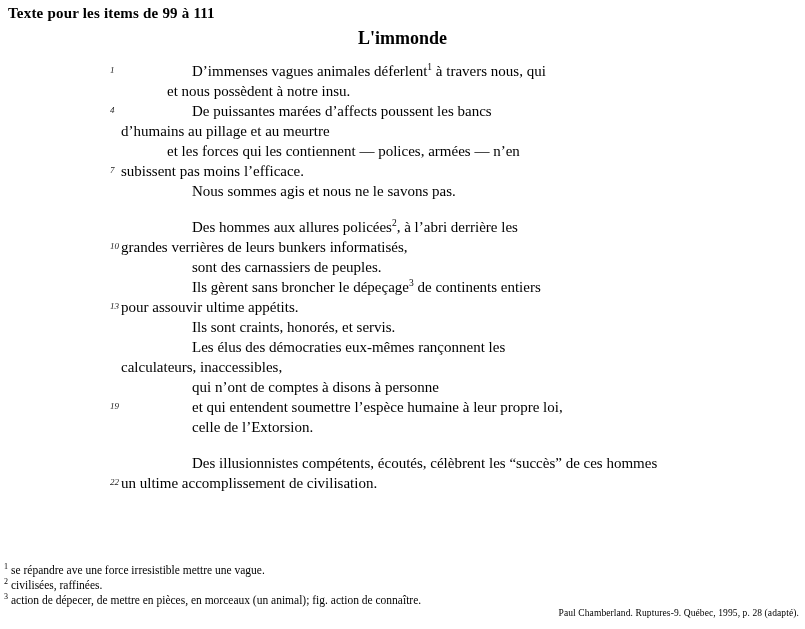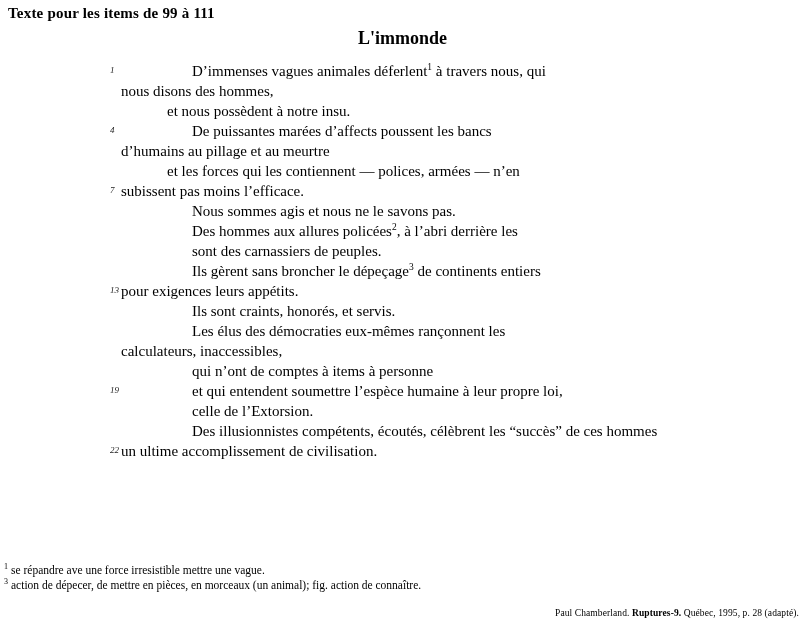--- a/index.html
+++ b/index.html
@@ -28,21 +28,21 @@
     text-align: center;
     font-size: 18px;
     font-weight: bold;
   }
   .poem {
     position: absolute;
     left: 121px;
     top: 61px;
     font-size: 15px;
   }
-  .stanza + .stanza { }
+  .stanza + .stanza { margin-top: 16px; }
   .poem-line {
     position: relative;
     line-height: 20px;
     white-space: nowrap;
   }
   .poem-line .num {
     position: absolute;
     left: -11px;
     top: 5px;
     font-size: 9px;
@@ -70,61 +70,62 @@
     margin-right: 3px;
     vertical-align: super;
   }
   .citation {
     position: absolute;
     right: 6px;
     top: 608px;
     font-size: 9.5px;
     letter-spacing: 0.1px;
   }
-  .citation b { font-weight: bold; }
+  .citation b { font-weight: normal; }
 </style>
 </head>
 <body>
 
 <div class="page">
 
   <div class="doc-header">Texte pour les items de 99 à 111</div>
 
   <div class="doc-title">L'immonde</div>
 
   <div class="poem" id="poem">
       <div class="stanza">
         <div class="poem-line ind-2"><span class="num">1</span><span>D’immenses vagues animales déferlent<sup>1</sup> à travers nous, qui</span></div>
-        <div class="poem-line"><span>nous disons des hommes,</span></div>
         <div class="poem-line ind-1"><span>et nous possèdent à notre insu.</span></div>
         <div class="poem-line ind-2"><span class="num">4</span><span>De puissantes marées d’affects poussent les bancs</span></div>
         <div class="poem-line"><span>d’humains au pillage et au meurtre</span></div>
         <div class="poem-line ind-1"><span>et les forces qui les contiennent — polices, armées — n’en</span></div>
         <div class="poem-line"><span class="num">7</span><span>subissent pas moins l’efficace.</span></div>
         <div class="poem-line ind-2"><span>Nous sommes agis et nous ne le savons pas.</span></div>
       </div>
       <div class="stanza">
         <div class="poem-line ind-2"><span>Des hommes aux allures policées<sup>2</sup>, à l’abri derrière les</span></div>
+        <div class="poem-line"><span class="num">10</span><span>grandes verrières de leurs bunkers informatisés,</span></div>
         <div class="poem-line ind-2"><span>sont des carnassiers de peuples.</span></div>
         <div class="poem-line ind-2"><span>Ils gèrent sans broncher le dépeçage<sup>3</sup> de continents entiers</span></div>
-        <div class="poem-line"><span class="num">13</span><span>pour exigences leurs appétits.</span></div>
+        <div class="poem-line"><span class="num">13</span><span>pour assouvir ultime appétits.</span></div>
         <div class="poem-line ind-2"><span>Ils sont craints, honorés, et servis.</span></div>
         <div class="poem-line ind-2"><span>Les élus des démocraties eux-mêmes rançonnent les</span></div>
         <div class="poem-line"><span>calculateurs, inaccessibles,</span></div>
-        <div class="poem-line ind-2"><span>qui n’ont de comptes à items à personne</span></div>
+        <div class="poem-line ind-2"><span>qui n’ont de comptes à disons à personne</span></div>
         <div class="poem-line ind-2"><span class="num">19</span><span>et qui entendent soumettre l’espèce humaine à leur propre loi,</span></div>
         <div class="poem-line ind-2"><span>celle de l’Extorsion.</span></div>
       </div>
       <div class="stanza">
         <div class="poem-line ind-2"><span>Des illusionnistes compétents, écoutés, célèbrent les “succès” de ces hommes</span></div>
         <div class="poem-line ind-2"><span class="num">22</span></div>
         <div class="poem-line"><span>un ultime accomplissement de civilisation.</span></div>
       </div>
     </div>
 
   <div class="footnotes" id="footnotes">
       <div class="footnote"><sup>1</sup><span>se répandre ave une force irresistible mettre une vague.</span></div>
+      <div class="footnote"><sup>2</sup><span>civilisées, raffinées.</span></div>
       <div class="footnote"><sup>3</sup><span>action de dépecer, de mettre en pièces, en morceaux (un animal); fig. action de connaître.</span></div>
     </div>
 
   <div class="citation"><span>Paul Chamberland. </span><b>Ruptures-9.</b><span> Québec, 1995, p. 28 (adapté).</span></div>
 
 </div>
 
 </body></html>

